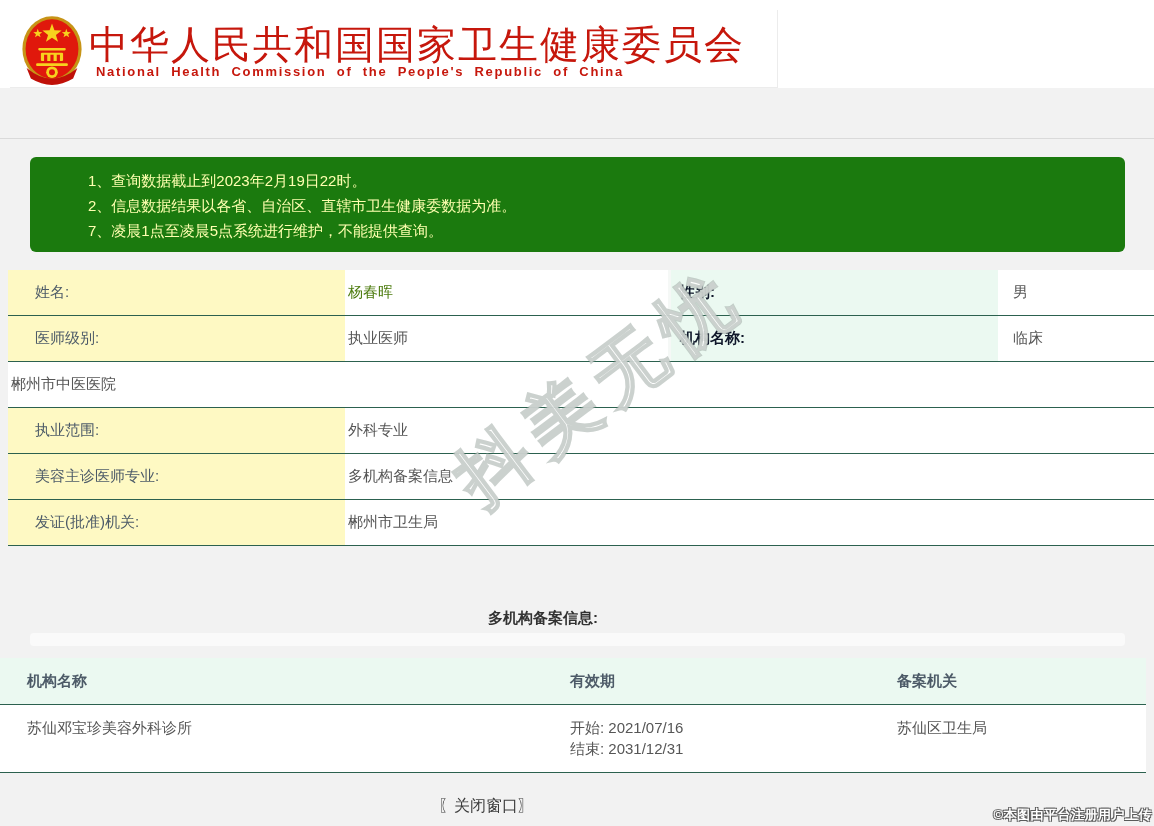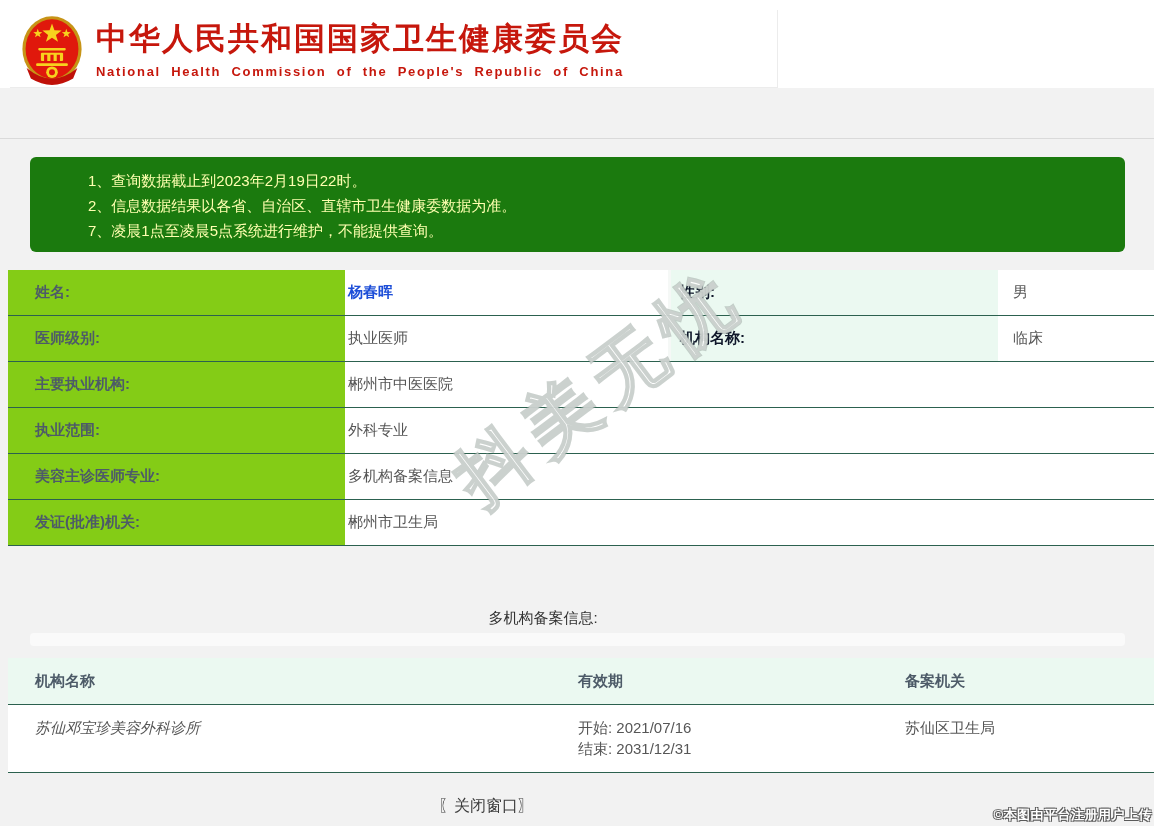--- a/index.html
+++ b/index.html
@@ -10,70 +10,70 @@
     font-family:"Liberation Sans","DejaVu Sans",sans-serif;
     overflow:hidden;
   }
   .top-band { position:absolute; top:0; left:0; width:1154px; height:88px; background:#ffffff; }
   .header-box {
     position:absolute; top:10px; left:10px; width:768px; height:78px;
     background:#fff; border-right:1px solid #ececec; border-bottom:1px solid #ececec;
   }
   .emblem { position:absolute; left:10px; top:3px; }
   .title-cn {
-    position:absolute; left:86px; top:8px; white-space:nowrap;
-    font-size:31px; font-weight:bold; color:#c6170c; letter-spacing:2px;
+    position:absolute; left:79px; top:8px; white-space:nowrap;
+    font-size:39px; font-weight:normal; color:#c6170c; letter-spacing:2px;
   }
   .title-en {
     position:absolute; left:86px; top:54px; white-space:nowrap;
     font-size:13px; font-weight:bold; color:#c6170c; letter-spacing:1.7px; word-spacing:5px;
   }
   .divider-line { position:absolute; top:138px; left:0; width:1154px; border-top:1px solid #dadada; }
 
   .notice {
     position:absolute; left:30px; top:157px; width:1095px; height:95px;
     background:#1b7a0e; border-radius:6px;
     color:#ffffb0; font-size:15px; line-height:25px;
     padding:11px 34px 0 58px;
   }
   .notice div { white-space:nowrap; }
 
   .main-table { position:absolute; left:8px; top:270px; width:1146px; }
   .t-row { display:grid; height:46px; border-bottom:1px solid #2c614f; background:#fff; }
   .t-row.full { grid-template-columns:337px 323px 330px 156px; }
   .t-row.wide { grid-template-columns:337px 809px; }
   .cell { display:flex; align-items:center; font-size:15px; white-space:nowrap; overflow:hidden; }
-  .lbl  { background:#84cc16; font-weight:bold; color:#4d5b68; padding-left:27px; }
+  .lbl  { background:#fef9c3; font-weight:normal; color:#4d5b68; padding-left:27px; }
   .lbl2 { background:#ebf9f1; font-weight:bold; color:#0f172a; padding-left:9px; border-left:3px solid #f5f8f6; }
   .val  { color:#565656; padding-left:3px; }
-  .val.bold { font-weight:bold; color:#1d4ed8; }
+  .val.bold { font-weight:normal; color:#4d7c0f; }
   .val2 { color:#565656; padding-left:15px; }
 
   .section-title {
     position:absolute; top:609px; left:0; width:1086px; text-align:center;
-    font-weight:normal; font-size:15px; color:#333;
+    font-weight:bold; font-size:15px; color:#333;
   }
   .light-strip {
     position:absolute; left:30px; top:633px; width:1095px; height:13px;
     background:#fafafa; border-radius:4px;
   }
 
-  .filing-table { position:absolute; left:8px; top:658px; width:1146px; }
+  .filing-table { position:absolute; left:0; top:658px; width:1146px; }
   .f-head {
     display:grid; grid-template-columns:570px 327px 249px; height:47px;
     background:#ebf9f1; border-bottom:1px solid #2c614f;
     align-items:center; font-weight:bold; color:#4d5b68; font-size:15px;
   }
   .f-head .h1 { padding-left:27px; }
   .f-row {
     display:grid; grid-template-columns:570px 327px 249px;
     background:#fff; border-bottom:1px solid #2c614f;
     padding:12px 0 13px; font-size:15px; color:#565656; line-height:21px;
   }
-  .f-row .c1 { padding-left:27px;font-style:italic; }
+  .f-row .c1 { padding-left:27px; }
 
   .close-link-wrap { position:absolute; top:796px; left:0; width:972px; text-align:center; }
   .close-link { font-size:16px; color:#3c3c3c; text-decoration:none; cursor:pointer; }
 
   .credit {
     position:absolute; right:2px; top:806px;
     font-size:13px; font-weight:bold; color:#fff; letter-spacing:0.5px;
     text-shadow:-1px -1px 0 #5a5a5a, 1px -1px 0 #5a5a5a, -1px 1px 0 #5a5a5a, 1px 1px 0 #5a5a5a;
   }
 
@@ -134,21 +134,20 @@
     <div class="cell lbl2">性别:</div>
     <div class="cell val2">男</div>
   </div>
   <div class="t-row full">
     <div class="cell lbl">医师级别:</div>
     <div class="cell val">执业医师</div>
     <div class="cell lbl2">机构名称:</div>
     <div class="cell val2">临床</div>
   </div>
   <div class="t-row wide">
-    <div class="cell lbl">主要执业机构:</div>
     <div class="cell val">郴州市中医医院</div>
   </div>
   <div class="t-row wide">
     <div class="cell lbl">执业范围:</div>
     <div class="cell val">外科专业</div>
   </div>
   <div class="t-row wide">
     <div class="cell lbl">美容主诊医师专业:</div>
     <div class="cell val">多机构备案信息</div>
   </div>

